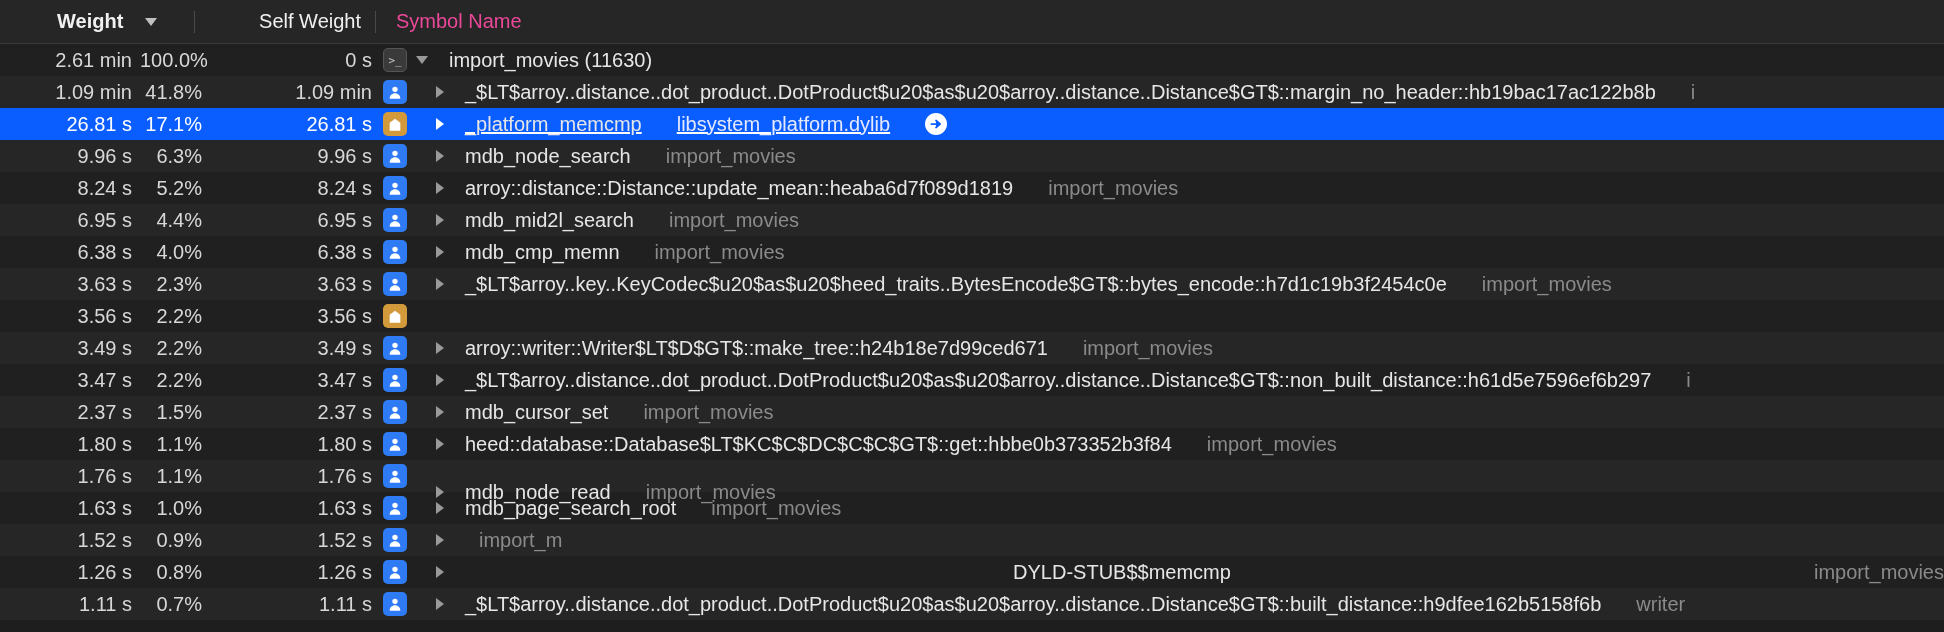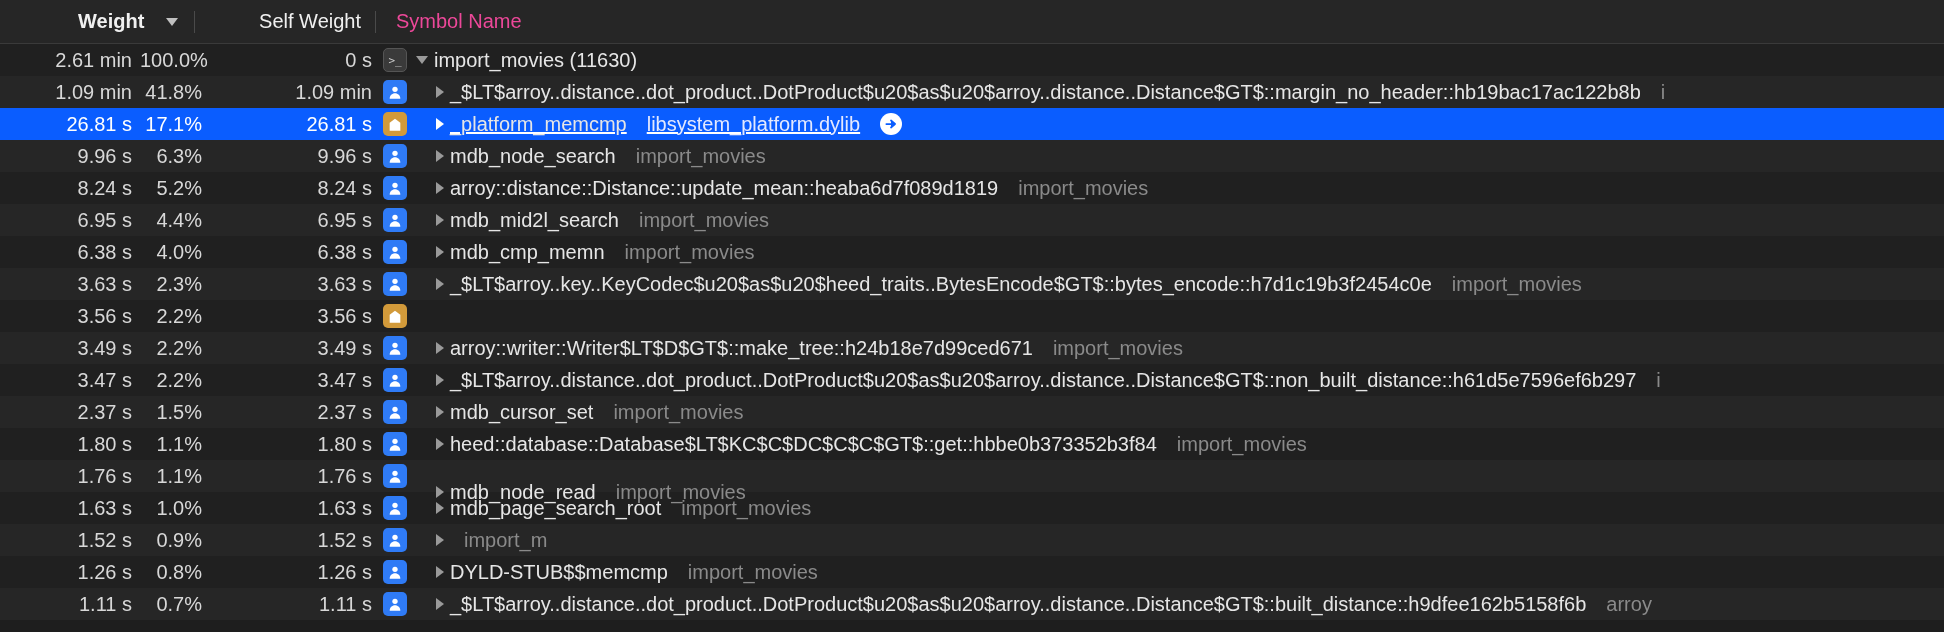--- a/index.html
+++ b/index.html
@@ -16,21 +16,21 @@
   .header {
     height: 44px;
     display: flex;
     align-items: center;
     border-bottom: 1px solid #3a3a3a;
     background: #262626;
     padding-left: 0;
   }
   .col-weight-hdr {
     width: 188px;
-    padding-left: 78px;
+    padding-left: 57px;
     font-weight: 700;
     color: #f0f0f0;
     display: flex;
     align-items: center;
     gap: 22px;
     cursor: pointer;
   }
   .col-self-hdr {
     width: 168px;
     text-align: right;
@@ -121,21 +121,21 @@
     display: flex;
     justify-content: center;
     align-items: center;
     color: #ccc;
     font-size: 11px;
     font-family: monospace;
   }
   .tree-cell {
     display: flex;
     align-items: center;
-    gap: 6px;
+    gap: 21px;
     padding-left: 4px;
     overflow: hidden;
     flex: 1;
   }
   .disclosure {
     width: 0; height: 0;
     margin-left: 2px;
     cursor: pointer;
   }
   .disclosure.closed {
@@ -470,37 +470,37 @@
       <div class="pct">0.8%</div>
       <div class="self">1.26 s</div>
       <div class="icon-cell">
         <span class="person-badge">
           <svg viewBox="0 0 24 24">
             <circle cx="12" cy="8" r="4"></circle>
             <path d="M4 22c0-4.4 3.6-8 8-8s8 3.6 8 8"></path>
           </svg>
         </span>
       </div>
-      <div class="tree-cell" style="padding-left: 24px;">
+      <div class="tree-cell" style="padding-left: 24px; justify-content: space-between;">
         <span class="disclosure closed"></span>
         <span class="symbol">DYLD-STUB$$memcmp</span>
         <span class="dim">import_movies</span>
       </div>
     </div>
     <div class="row">
       <div class="weight">1.11 s</div>
       <div class="pct">0.7%</div>
       <div class="self">1.11 s</div>
       <div class="icon-cell">
         <span class="person-badge">
           <svg viewBox="0 0 24 24">
             <circle cx="12" cy="8" r="4"></circle>
             <path d="M4 22c0-4.4 3.6-8 8-8s8 3.6 8 8"></path>
           </svg>
         </span>
       </div>
       <div class="tree-cell" style="padding-left: 24px;">
         <span class="disclosure closed"></span>
         <span class="symbol">_$LT$arroy..distance..dot_product..DotProduct$u20$as$u20$arroy..distance..Distance$GT$::built_distance::h9dfee162b5158f6b</span>
-        <span class="dim">arroy</span>
+        <span class="dim">writer</span>
       </div>
     </div>
   </div>
 
 </body></html>

